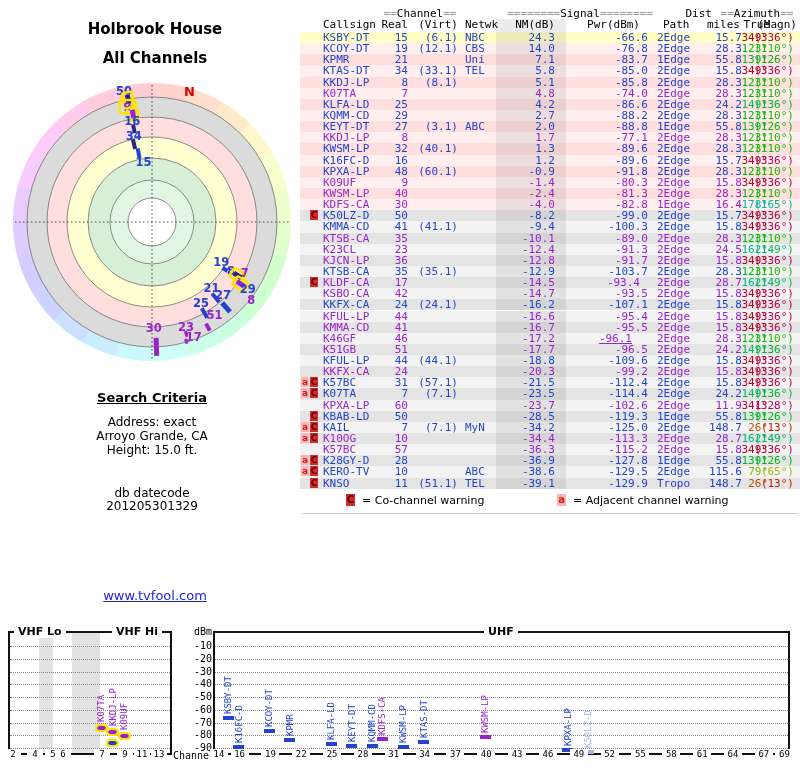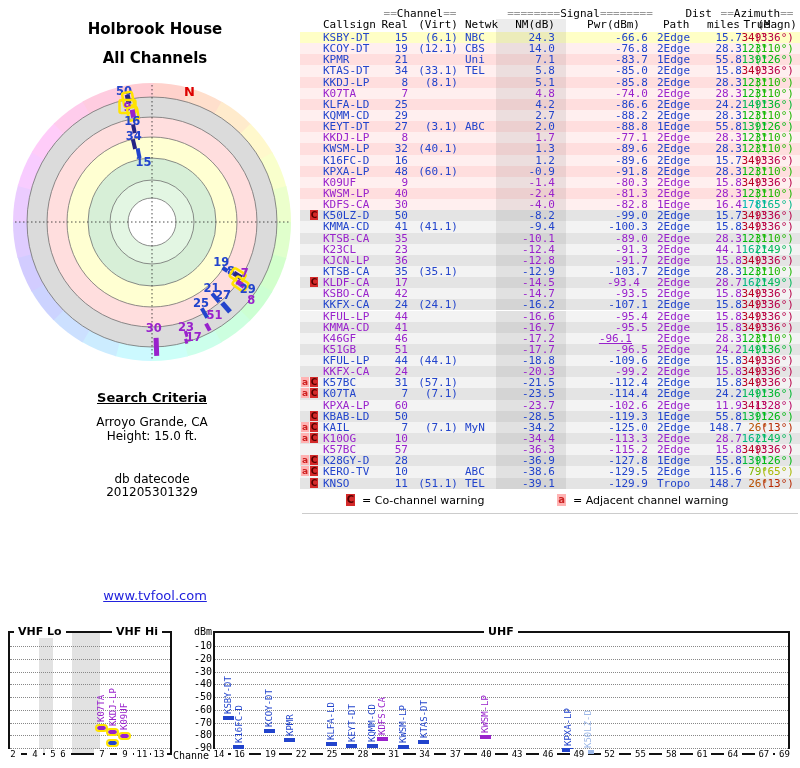--- a/index.html
+++ b/index.html
@@ -133,20 +133,21 @@
       <rect x="-1.5" y="-3" width="3" height="6" fill="#9922cc" transform="translate(186.2,277.9) rotate(163)"></rect>
       <text x="193.7" y="280.6" fill="#9922cc" font-size="11.5" font-weight="bold" text-anchor="middle" dominant-baseline="central" font-family="&quot;DejaVu Sans&quot;,sans-serif">17</text>
       <rect x="-1.5" y="-2.5" width="3" height="5" fill="#9922cc" transform="translate(186.2,285.2) rotate(164)"></rect>
       <text x="153.8" y="272.0" fill="#9922cc" font-size="11.5" font-weight="bold" text-anchor="middle" dominant-baseline="central" font-family="&quot;DejaVu Sans&quot;,sans-serif">30</text>
       <rect x="-2.5" y="-9" width="5" height="18" fill="#9922cc" transform="translate(156.4,290.9) rotate(178)"></rect>
     </svg>
 
   <div class="abs" id="search">
     <div class="sc-head">Search Criteria</div>
     <div class="sc-gap"></div>
+    <div class="sc-line">Address: exact</div>
     <div class="sc-line">Arroyo Grande, CA</div>
     <div class="sc-line">Height: 15.0 ft.</div>
     <div style="height:30px;"></div>
     <div class="sc-db">db datecode</div>
     <div class="sc-db">201205301329</div>
   </div>
 
   <div class="abs" id="tvfool-link">
     <a>www.tvfool.com</a>
   </div>
@@ -392,21 +393,21 @@
         <span style="right: 32px; color: rgb(0, 184, 9);">123°</span>
         <span style="right: 6px; color: rgb(31, 184, 0);">(110°)</span>
       </div>
       <div class="trow" style="top: 241.66px; background: rgb(243, 243, 243);">
         <span class="nmband"></span>
         <span style="left: 23px; color: rgb(153, 34, 204);">K23CL</span>
         <span style="right: 392px; color: rgb(153, 34, 204);">23</span>
         <span style="right: 245px; color: rgb(153, 34, 204);">-12.4</span>
         <span style="right: 152px; color: rgb(153, 34, 204);">-91.3</span>
         <span style="left: 357px; color: rgb(153, 34, 204);">2Edge</span>
-        <span style="right: 58px; color: rgb(153, 34, 204);">44.1</span>
+        <span style="right: 58px; color: rgb(153, 34, 204);">24.5</span>
         <span style="right: 32px; color: rgb(0, 184, 129);">162°</span>
         <span style="right: 6px; color: rgb(0, 184, 89);">(149°)</span>
       </div>
       <div class="trow" style="top: 252.8px; background: rgb(228, 228, 228);">
         <span class="nmband"></span>
         <span style="left: 23px; color: rgb(153, 34, 204);">KJCN-LP</span>
         <span style="right: 392px; color: rgb(153, 34, 204);">36</span>
         <span style="right: 245px; color: rgb(153, 34, 204);">-12.8</span>
         <span style="right: 152px; color: rgb(153, 34, 204);">-91.7</span>
         <span style="left: 357px; color: rgb(153, 34, 204);">2Edge</span>

